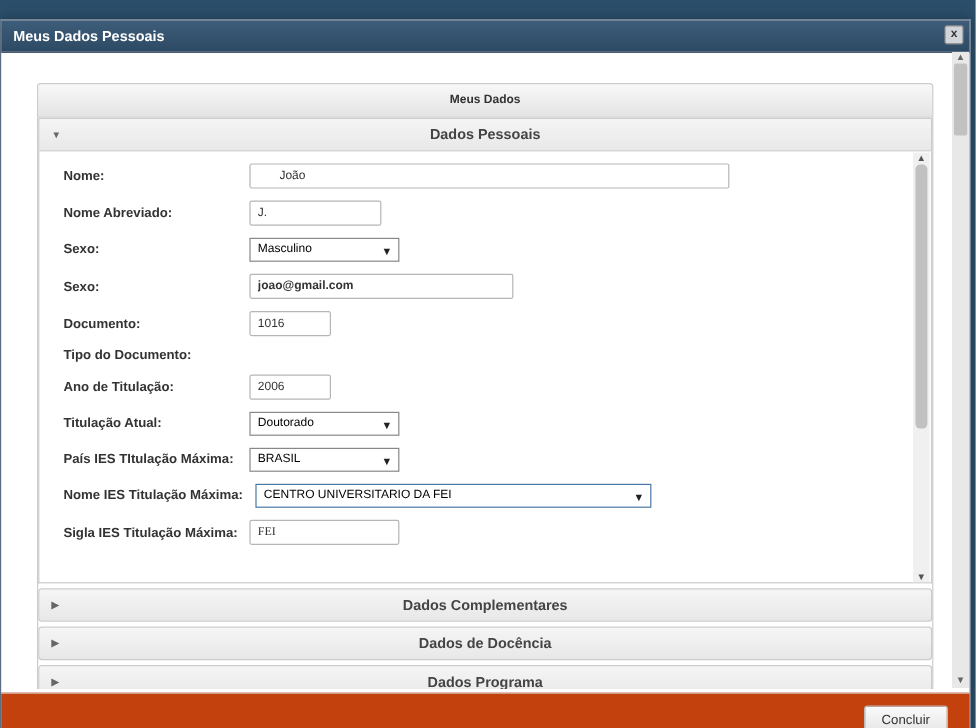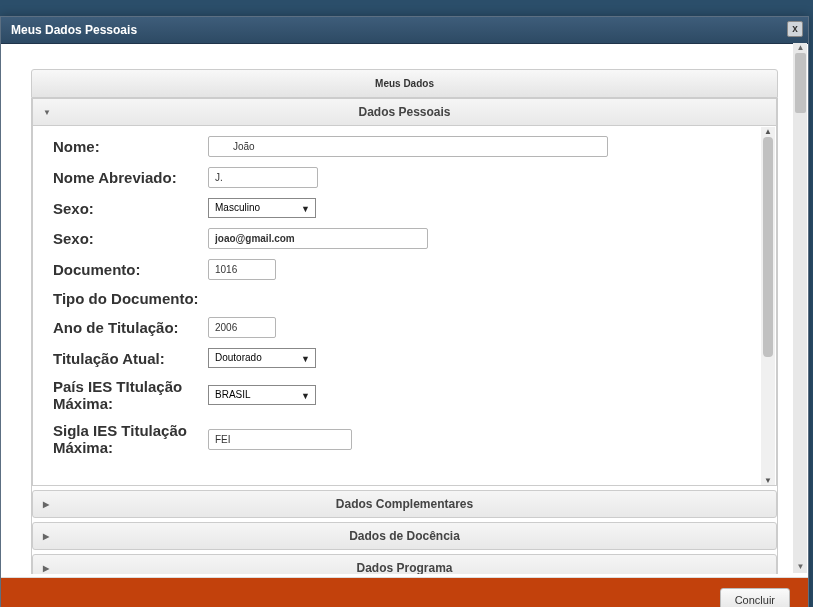--- a/index.html
+++ b/index.html
@@ -140,21 +140,21 @@
   .inner-scroll .arrow.up { top:0; }
   .inner-scroll .arrow.down { bottom:0; }
 
   .form-row {
     display: flex;
     align-items: center;
     margin-bottom: 10px;
   }
   .form-label {
     width: 155px;
-    font-size: 15px;
+    font-size: 11px;
     font-weight: bold;
     color: #333;
   }
   .txt {
     font-family: Verdana, Arial, sans-serif;
     font-size: 10px;
     padding: 4px 6px;
     border: 1px solid #b5b5b5;
     border-radius: 2px;
     background: #fff;
@@ -176,21 +176,21 @@
     line-height: 16px;
     cursor: pointer;
   }
   .sel::after {
     content: "▼";
     position: absolute;
     right: 5px; top: 2px;
     font-size: 9px;
     color: #222;
   }
-  .sel.w120 { width: 108px; }
+  .sel.w120 { width: 125px; }
   .sel.w330 { width: 330px; border-color: #4a78a4; }
   .modal-footer {
     position: absolute;
     bottom: 0; left: 0; right: 0;
     border-top: 1px solid #ddd;
     padding: 10px 18px;
     text-align: right;
     background: #c2410c;
   }
   .btn {
@@ -261,24 +261,28 @@
         <div class="form-row">
           <div class="form-label">Titulação Atual:</div>
           <div class="sel w120"><span>Doutorado</span></div>
         </div>
 
         <div class="form-row">
           <div class="form-label">País IES TItulação Máxima:</div>
           <div class="sel w120"><span>BRASIL</span></div>
         </div>
 
+        <div class="form-row">
+          <div class="form-label" style="width:160px">Nome IES Titulação Máxima:</div>
+          <div class="sel w330"><span>CENTRO UNIVERSITARIO DA FEI</span></div>
+        </div>
 
         <div class="form-row">
           <div class="form-label">Sigla IES Titulação Máxima:</div>
-          <input class="txt wsm" style="width: 144px;" value="FEI">
+          <input class="txt wsm" style="width: 125px; font-family: Liberation Serif, serif;" value="FEI">
         </div>
 
         <div class="inner-scroll">
           <div class="arrow up">▲</div>
           <div class="thumb"></div>
           <div class="arrow down">▼</div>
         </div>
       </div>
 
       <div class="accordion-header">

